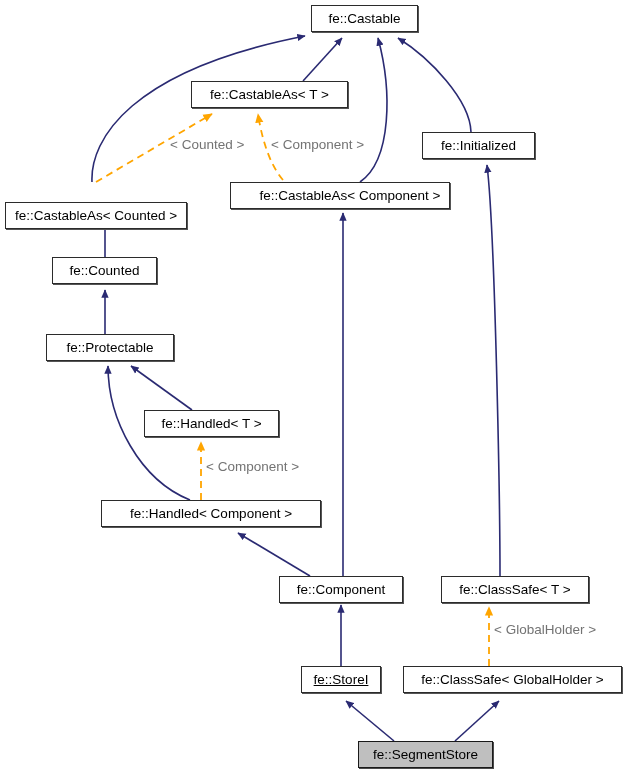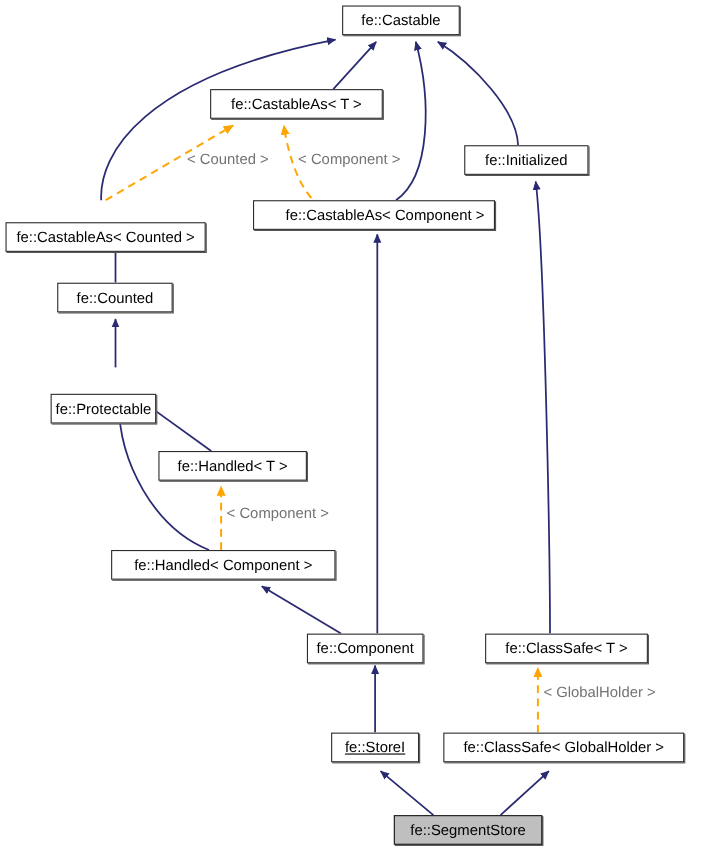--- a/index.html
+++ b/index.html
@@ -110,33 +110,33 @@
   </div>
 
   <div class="node" style="left:230px; top:182px; width:220px;padding-left:20px;">
     <span>fe::CastableAs&lt; Component &gt;</span>
   </div>
 
   <div class="node" style="left:52px; top:257px; width:105px;">
     <span>fe::Counted</span>
   </div>
 
-  <div class="node" style="left:46px; top:334px; width:96px;margin-top:24px;">
+  <div class="node" style="left:46px; top:334px; width:128px;">
     <span>fe::Protectable</span>
   </div>
 
   <div class="node" style="left:144px; top:410px; width:135px;justify-content:center;">
     <span>fe::Handled&lt; T &gt;</span>
   </div>
 
-  <div class="node" style="left:101px; top:500px; width:204px;">
+  <div class="node" style="left:101px; top:500px; width:220px;">
     <span>fe::Handled&lt; Component &gt;</span>
   </div>
 
-  <div class="node" style="left:279px; top:576px; width:106px;">
+  <div class="node" style="left:279px; top:576px; width:124px;">
     <span>fe::Component</span>
   </div>
 
   <div class="node" style="left:441px; top:576px; width:148px;">
     <span>fe::ClassSafe&lt; T &gt;</span>
   </div>
 
   <div class="node" style="left:301px; top:666px; width:80px;text-decoration:underline;">
     <span>fe::StoreI</span>
   </div>

